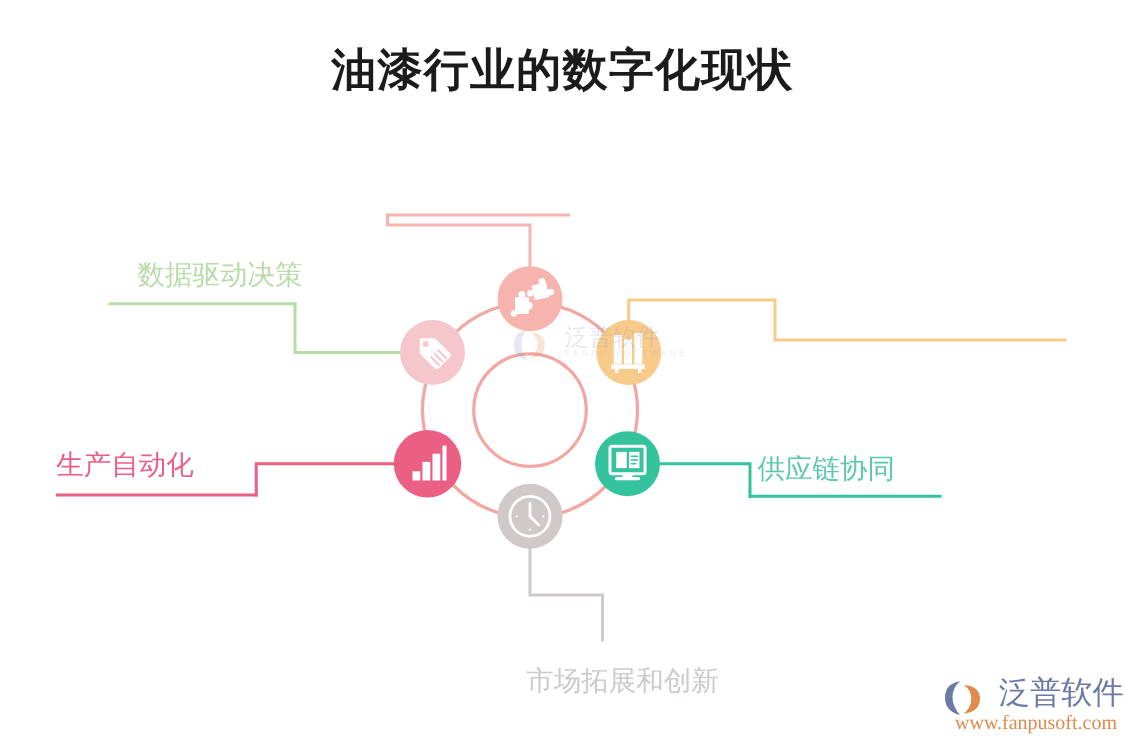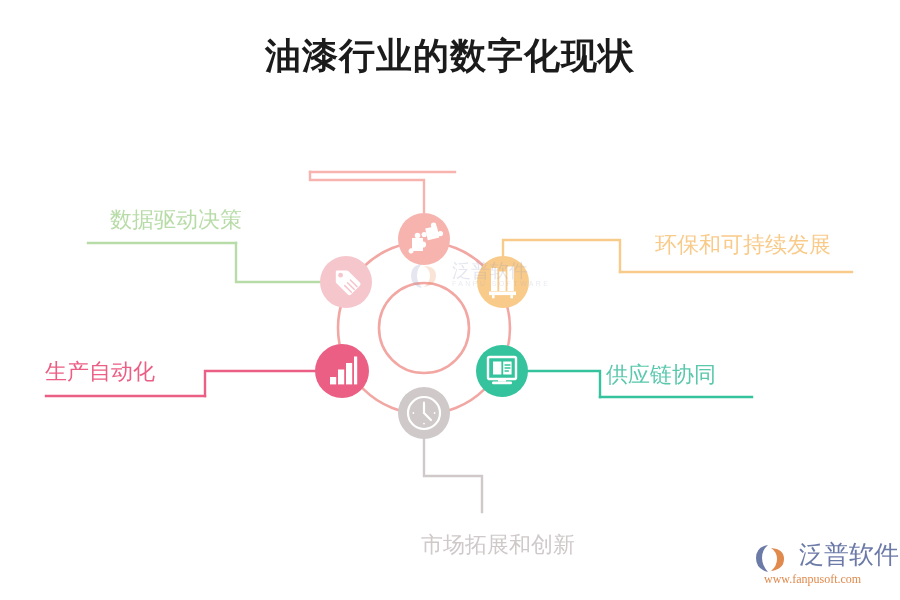--- a/index.html
+++ b/index.html
@@ -106,21 +106,21 @@
     font-size: 25px;
     line-height: 30px;
     color: #6c7aa8;
     white-space: nowrap;
   }
   #brand-logo .bl-url {
     position: absolute;
     left: 4px;
     top: 30px;
     font-family: "Liberation Serif", "DejaVu Serif", serif;
-    font-size: 12px;
+    font-size: 16px;
     line-height: 18px;
     color: #e08a4e;
     white-space: nowrap;
   }
 </style>
 </head>
 <body>
 
 <div id="stage">
 
@@ -247,21 +247,20 @@
 
     <g>
       <path d="M768 545 q-12 2 -12 13 q0 11 12 14 q-6 -7 -6 -14 q0 -8 6 -13 z" fill="#6c7aa8"></path>
       <path d="M771 548 q13 1 13 11 q0 10 -13 12 q6 -5 6 -12 q0 -7 -6 -11 z" fill="#e08a4e"></path>
     </g>
   </svg>
 
 
   <div class="node-label lbl-data">数据驱动决策</div>
 
-  <div class="node-label lbl-green">环保和可持续发展</div>
 
   <div class="node-label lbl-automation">生产自动化</div>
 
   <div class="node-label lbl-supply">供应链协同</div>
 
   <div class="node-label lbl-market">市场拓展和创新</div>
 
   <div id="center-watermark">
     <div class="cw-text">泛普软件</div>
     <div class="cw-sub">FANPU SOFTWARE</div>

